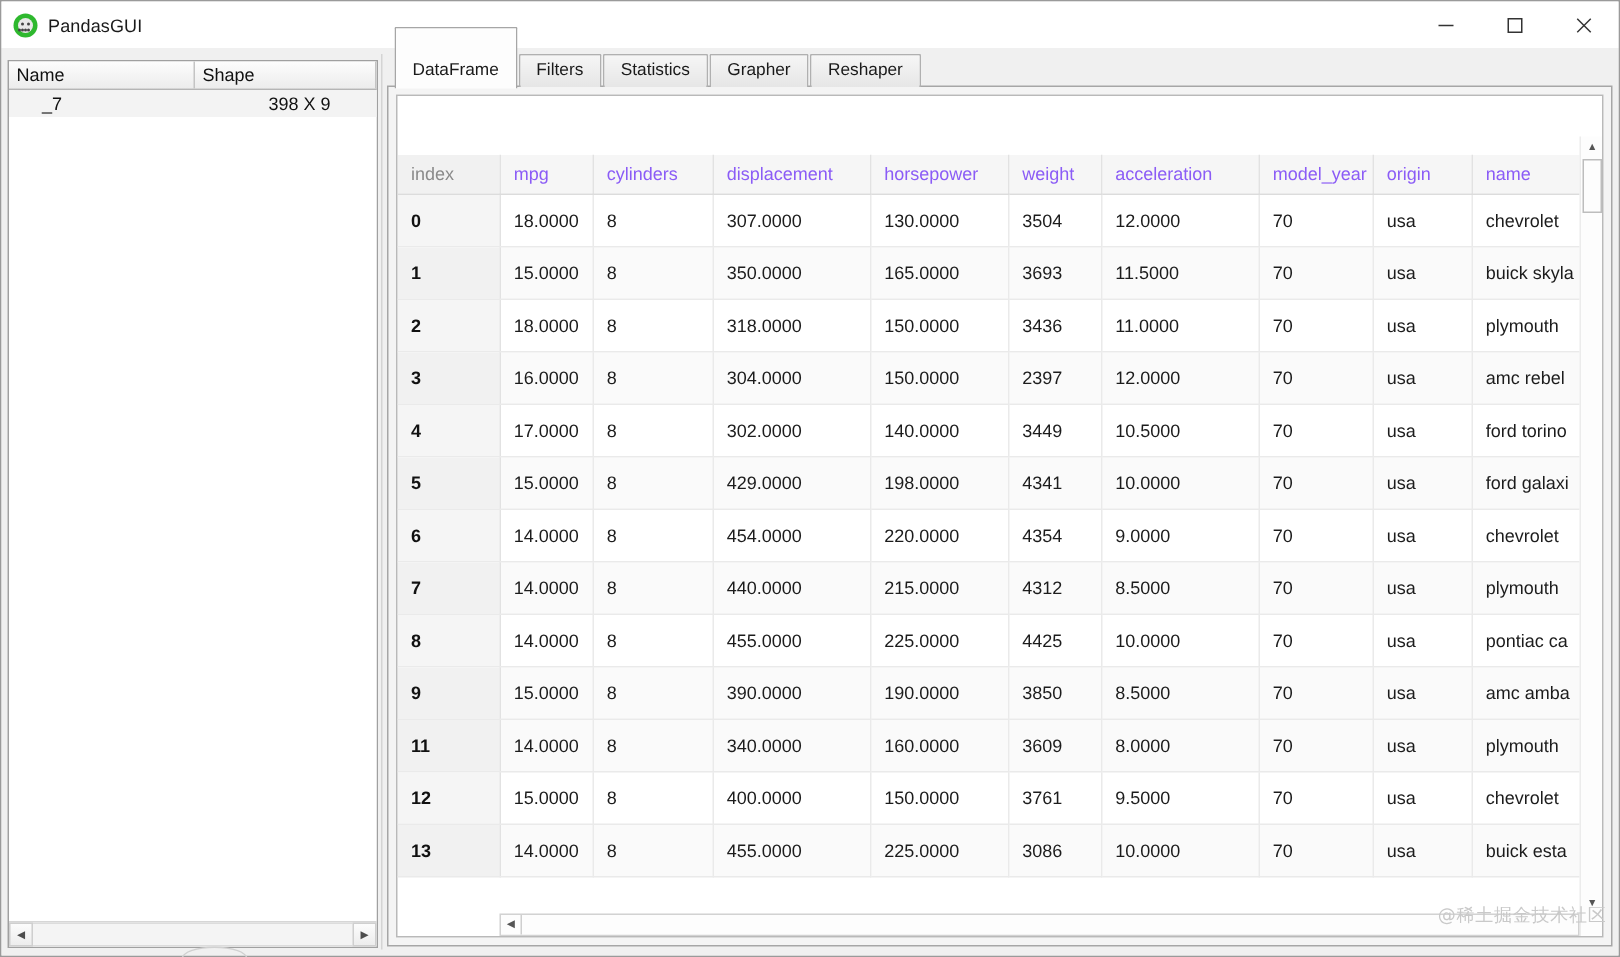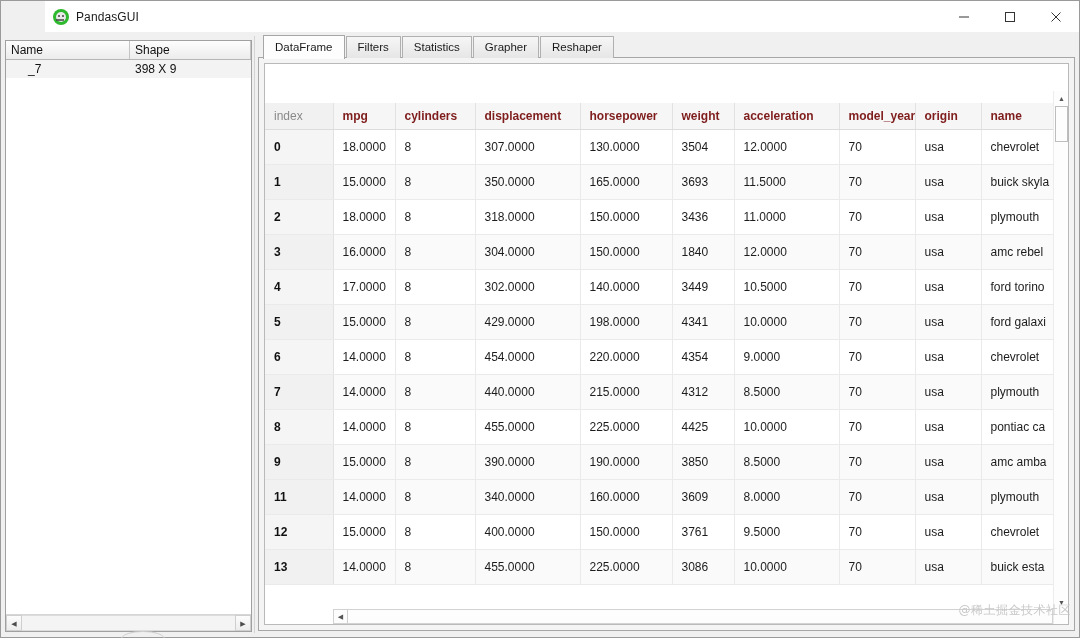--- a/index.html
+++ b/index.html
@@ -18,21 +18,20 @@
     border: 1px solid #9a9a9a;
     display: flex; flex-direction: column;
   }
 
   
   .titlebar {
     height: 31px; min-height: 31px;
     background: #ffffff;
     display: flex; align-items: center;
     position: relative;
-    margin-left: 44px;
   }
   .app-icon {
     width: 16px; height: 16px; margin-left: 8px; margin-right: 7px;
     border-radius: 50%;
     background: #2eb82e;
     position: relative;
     flex: none;
   }
   .app-icon::before {
     content: "";
@@ -95,20 +94,21 @@
     font-size: 12px; color: #111; padding-left: 5px;
     line-height: 18px;
     border-right: 1px solid #c4c4c4;
   }
   .lp-col-name { width: 124px; }
   .lp-col-shape { flex: 1; }
   .lp-rows { flex: 1; background: #fff; }
   .lp-row {
     display: flex; height: 18px; align-items: center;
     background: #f3f3f3;
+    gap: 44px;
   }
   .lp-row .c1 { width: 124px; font-size: 12px; color: #111; padding-left: 22px; }
   .lp-row .c2 { flex: 1; font-size: 12px; color: #111; padding-left: 5px; }
   .lp-hscroll {
     height: 17px; min-height: 17px;
     background: #f0f0f0;
     border-top: 1px solid #d6d6d6;
     display: flex; align-items: stretch;
   }
   .sb-arrow {
@@ -145,21 +145,21 @@
     padding: 3px 11px 3px 11px;
     background: linear-gradient(#f6f6f6, #e6e6e6);
     border: 1px solid #b0b0b0;
     border-bottom: none;
     margin-right: 1px;
     line-height: 15px;
     border-radius: 1px 1px 0 0;
   }
   .tab.active {
     background: #fdfdfd;
-    padding-top: 4px; padding-bottom: 4px;
+    padding-top: 21px; padding-bottom: 4px;
     border-color: #a6a6a6;
     position: relative; top: 1px;
   }
   .tabframe {
     flex: 1; border: 1px solid #a6a6a6;
     background: #f4f4f4;
     padding: 5px;
     min-height: 0;
     display: flex;
     position: relative;
@@ -173,21 +173,21 @@
 
   
   .tbl {
     border-collapse: collapse;
     table-layout: fixed;
     width: 796px;
     font-size: 12px;
   }
   .tbl th {
     background: #f6f6f6;
-    font-size: 12px; font-weight: bold; color: #7f1d1d;
+    font-size: 12px; font-weight: normal; color: #8b5cf6;
     text-align: left;
     padding: 0 0 0 9px;
     height: 26px;
     border-right: 1px solid #e2e2e2;
     border-bottom: 1px solid #dcdcdc;
     white-space: nowrap; overflow: hidden;
   }
   .tbl th.idx { color: #8a8a8a; font-weight: normal; background: #f1f1f1; }
   .tbl td {
     height: 35px;
@@ -391,21 +391,21 @@
                     <td>70</td>
                     <td>usa</td>
                     <td>plymouth </td>
                   </tr>
                   <tr class="odd">
                     <td class="idx">3</td>
                     <td>16.0000</td>
                     <td>8</td>
                     <td>304.0000</td>
                     <td>150.0000</td>
-                    <td>1840</td>
+                    <td>2397</td>
                     <td>12.0000</td>
                     <td>70</td>
                     <td>usa</td>
                     <td>amc rebel</td>
                   </tr>
                   <tr>
                     <td class="idx">4</td>
                     <td>17.0000</td>
                     <td>8</td>
                     <td>302.0000</td>

